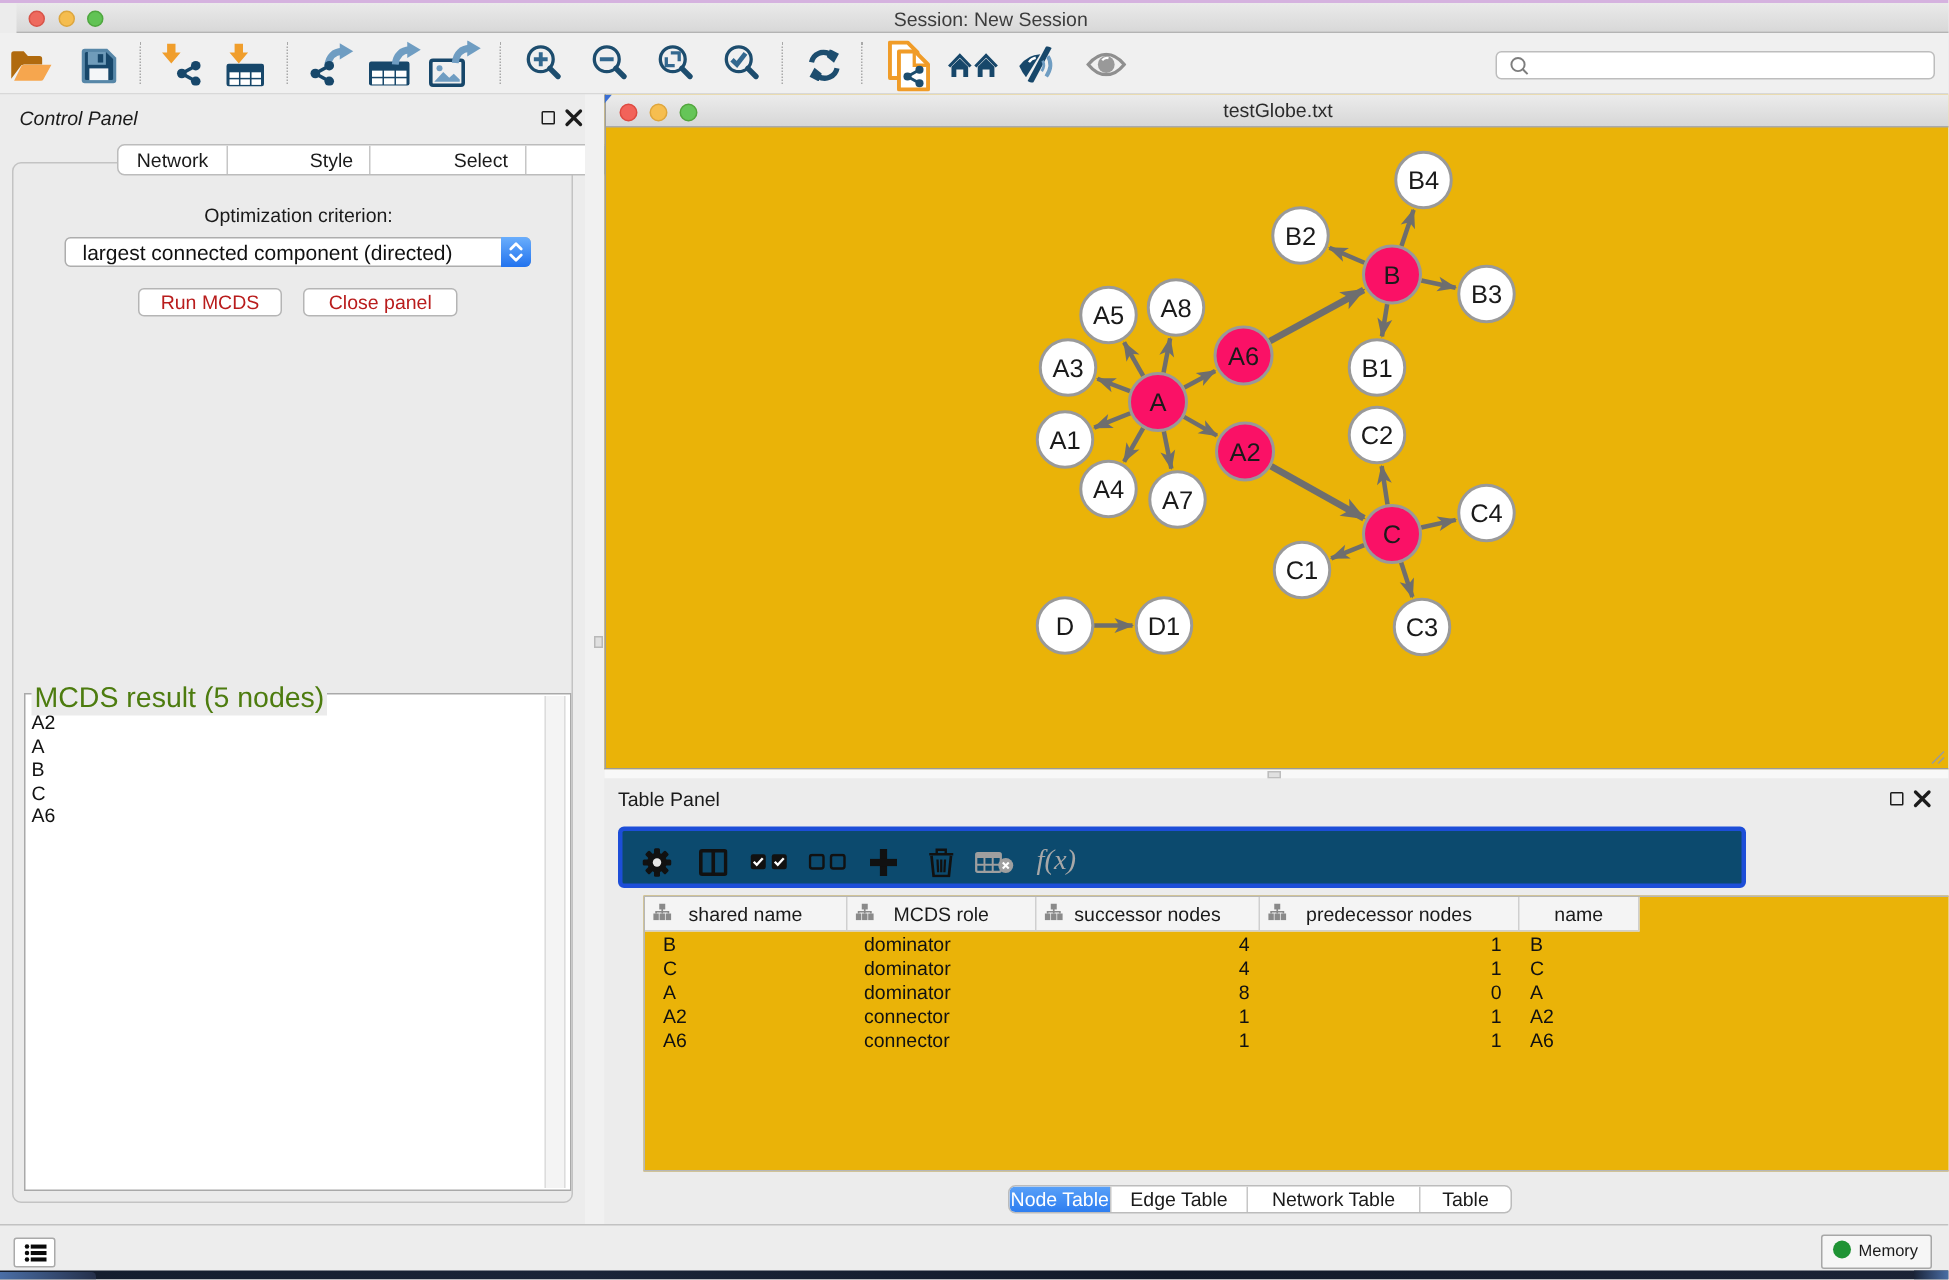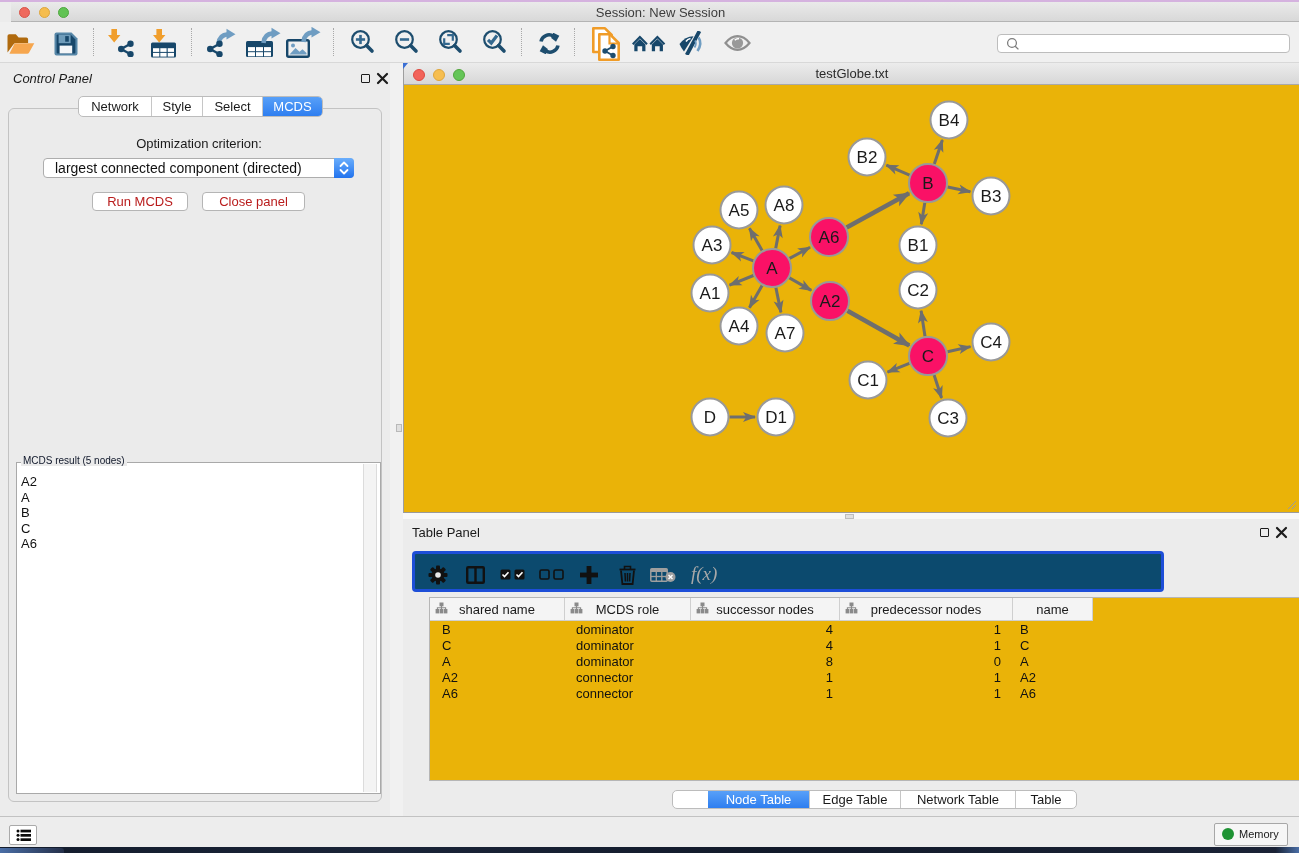--- a/index.html
+++ b/index.html
@@ -26,21 +26,21 @@
 .seg span { display:flex; align-items:center; justify-content:center; border-right:1px solid #c6c6c6; }
 .seg span:last-child { border-right:none; }
 .seg span.sel { background:linear-gradient(#58a0f8,#2e7ef0); color:#fff; }
 #cpbox { position:absolute; left:8px; top:45px; width:374px; height:694px; border:1px solid #c3c3c3; border-radius:6px; background:#EBEBEB; }
 #optlabel { position:absolute; left:4px; top:73px; width:390px; text-align:center; font-size:13px; color:#1a1a1a; }
 #dropdown { position:absolute; left:43px; top:95px; width:311px; height:20px; background:#fff; border:1px solid #adadad; border-radius:4px; font-size:14px; color:#111; line-height:18px; padding-left:11px; }
 #spinner { position:absolute; right:-1px; top:-1px; width:20px; height:20px; border-radius:0 4px 4px 0; background:linear-gradient(#6aaefc,#2273ee); }
 .btn { position:absolute; background:#fff; border:1px solid #b5b5b5; border-radius:4px; font-size:13px; color:#b91c1c; text-align:center; line-height:17px; height:19px; }
 
 #fset { position:absolute; left:16px; top:399px; width:365px; height:332px; border:1px solid #a9a9a9; background:#fff; }
-#fsetlegend { position:absolute; left:21px; top:392px; font-size:10px; color:#0f172a; background:#EBEBEB; padding:0 2px; }
+#fsetlegend { position:absolute; left:21px; top:392px; font-size:19px; color:#4d7c0f; background:#EBEBEB; padding:0 2px; }
 #fsetlist { position:absolute; left:21px; top:411px; font-size:13px; color:#111; line-height:15.6px; }
 #fsetsb { position:absolute; right:3px; top:1px; bottom:1px; width:14px; background:#f4f4f4; border-left:1px solid #dcdcdc; border-right:1px solid #dcdcdc; }
 
 #vdiv { left:390px; top:63px; width:13px; height:753px; background:#f1f1f1; }
 #vdivh { left:396px; top:424px; width:6px; height:8px; background:#e0e0e0; border:1px solid #b9b9b9; }
 #hdiv { left:403px; top:513px; width:896px; height:6px; background:#f8f8f8; }
 #hdivh { left:845px; top:514px; width:9px; height:5px; background:#e0e0e0; border:1px solid #bdbdbd; }
 
 #netwin { left:403px; top:63px; width:896px; height:450px; background:#eab308; border-left:1px solid #9e9e9e; border-bottom:1px solid #9a9a9a; }
 #nettb { position:absolute; left:0; top:0; width:896px; height:22px; background:linear-gradient(#ececec,#d7d7d7); border-bottom:1px solid #a9a9a9; }
@@ -217,21 +217,21 @@
       </svg>
   </div>
 </div>
 <div class="abs" id="cpanel">
   <div class="hdr">Control Panel</div>
   <span class="wbtn-sq" style="left:361px;top:11px;"></span>
   <svg style="position:absolute;left:376px;top:9px;" width="13" height="13" viewBox="0 0 13 13">
       <path d="M2,2 L11,11 M11,2 L2,11" stroke="#1c1c1c" stroke-width="2.2" stroke-linecap="round"></path>
     </svg>
   <div id="cpbox"></div>
-  <div class="seg" style="left:78px;top:33px;height:21px;">
+  <div class="seg" style="left:78px;top:33px;height:21px;gap:44px;">
     <span style="width:73px;">Network</span>
       <span style="width:51px;">Style</span>
       <span style="width:60px;">Select</span>
       <span class="sel" style="width:59px;">MCDS</span>
   </div>
   <div id="optlabel">Optimization criterion:</div>
   <div id="dropdown">largest connected component (directed)
     <div id="spinner"><svg width="20" height="20" viewBox="0 0 20 20">
           <path d="M6.5,8 L10,4.5 L13.5,8" fill="none" stroke="#fff" stroke-width="1.8" stroke-linecap="round" stroke-linejoin="round"></path>
           <path d="M6.5,12 L10,15.5 L13.5,12" fill="none" stroke="#fff" stroke-width="1.8" stroke-linecap="round" stroke-linejoin="round"></path>
@@ -466,21 +466,21 @@
     <div class="trow" style="left:261px;top:72px;width:142px;text-align:right;">1</div>
     <div class="trow" style="left:410px;top:72px;width:161px;text-align:right;">1</div>
     <div class="trow" style="left:590px;top:72px;">A2</div>
     <div class="trow" style="left:12px;top:88px;">A6</div>
     <div class="trow" style="left:146px;top:88px;">connector</div>
     <div class="trow" style="left:261px;top:88px;width:142px;text-align:right;">1</div>
     <div class="trow" style="left:410px;top:88px;width:161px;text-align:right;">1</div>
     <div class="trow" style="left:590px;top:88px;">A6</div>
   </div>
   <div class="seg" style="left:269px;top:271px;height:19px;">
-    <span class="sel" style="width:102px;margin-left:35px;">Node Table</span>
+    <span class="sel" style="width:68px;">Node Table</span>
       <span style="width:91px;">Edge Table</span>
       <span style="width:115px;">Network Table</span>
       <span style="width:60px;">Table</span>
   </div>
 </div>
 <div class="abs" id="statusbar">
   <div id="listbtn">
     <svg width="28" height="18" viewBox="0 0 28 18" style="position:absolute;left:0;top:0;">
       <circle cx="8" cy="5" r="1.5" fill="#0a0a0a"></circle>
         <rect x="10.5" y="3.7" width="10.5" height="2.7" fill="#0a0a0a"></rect>

